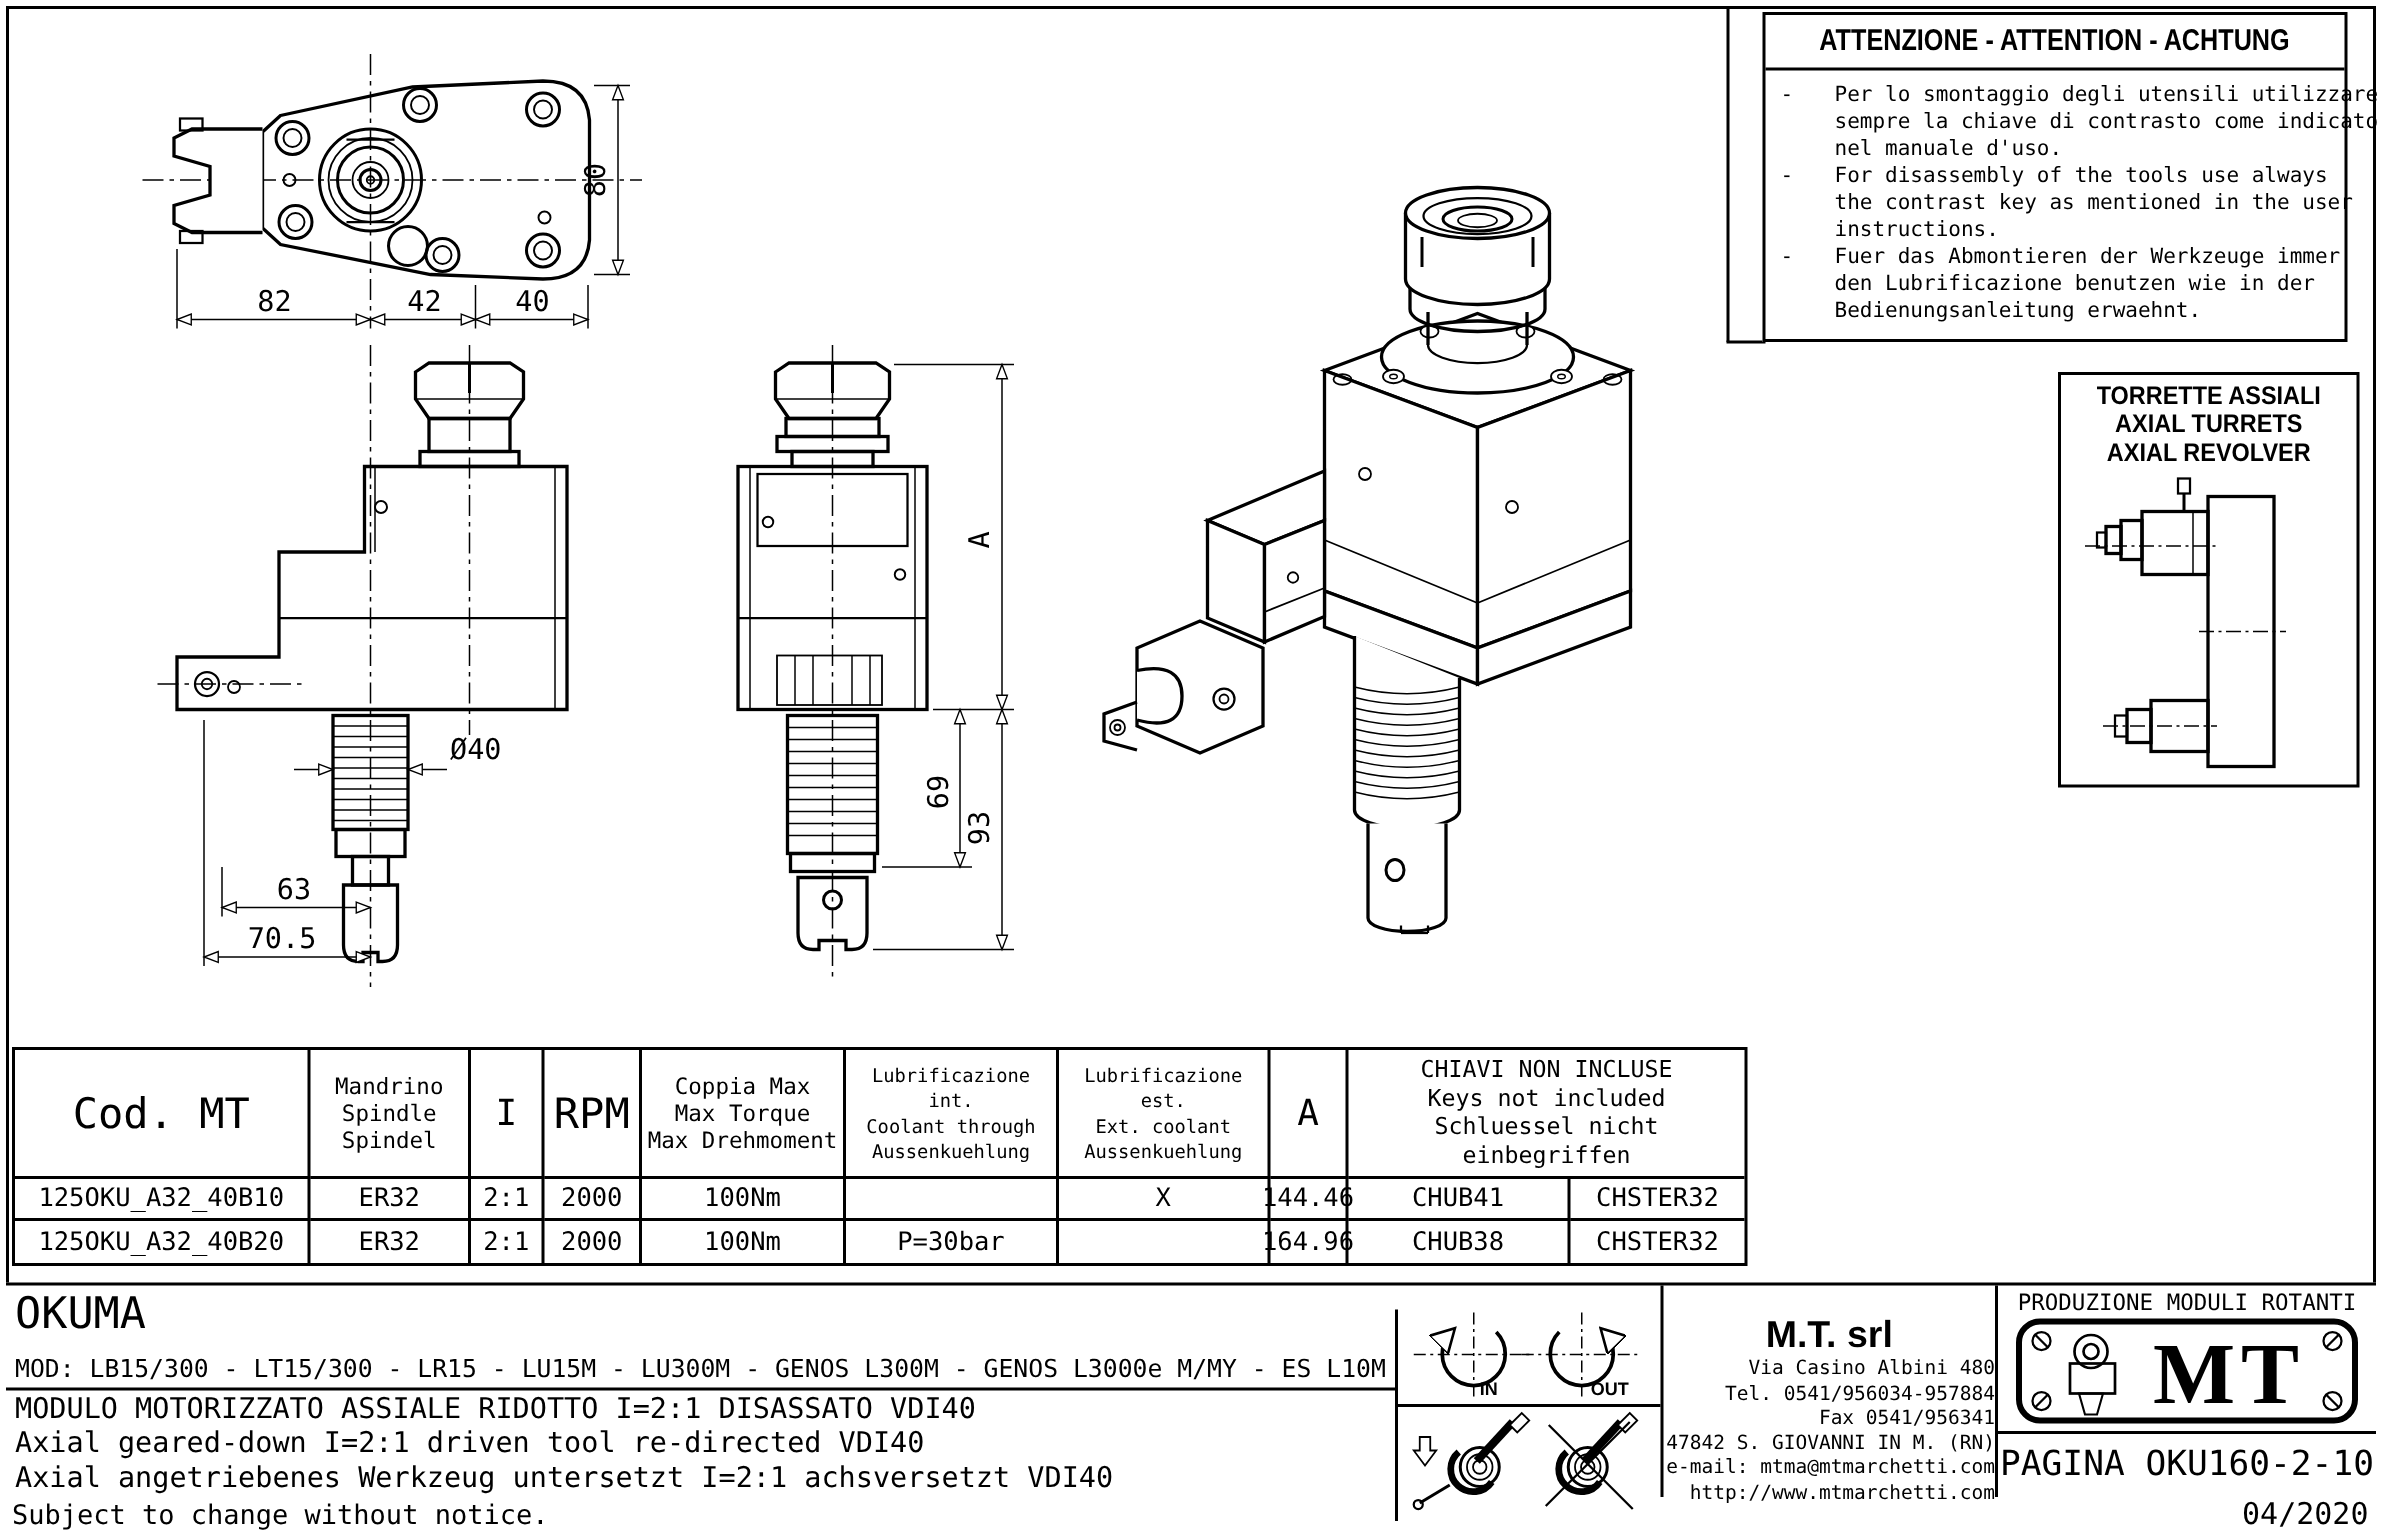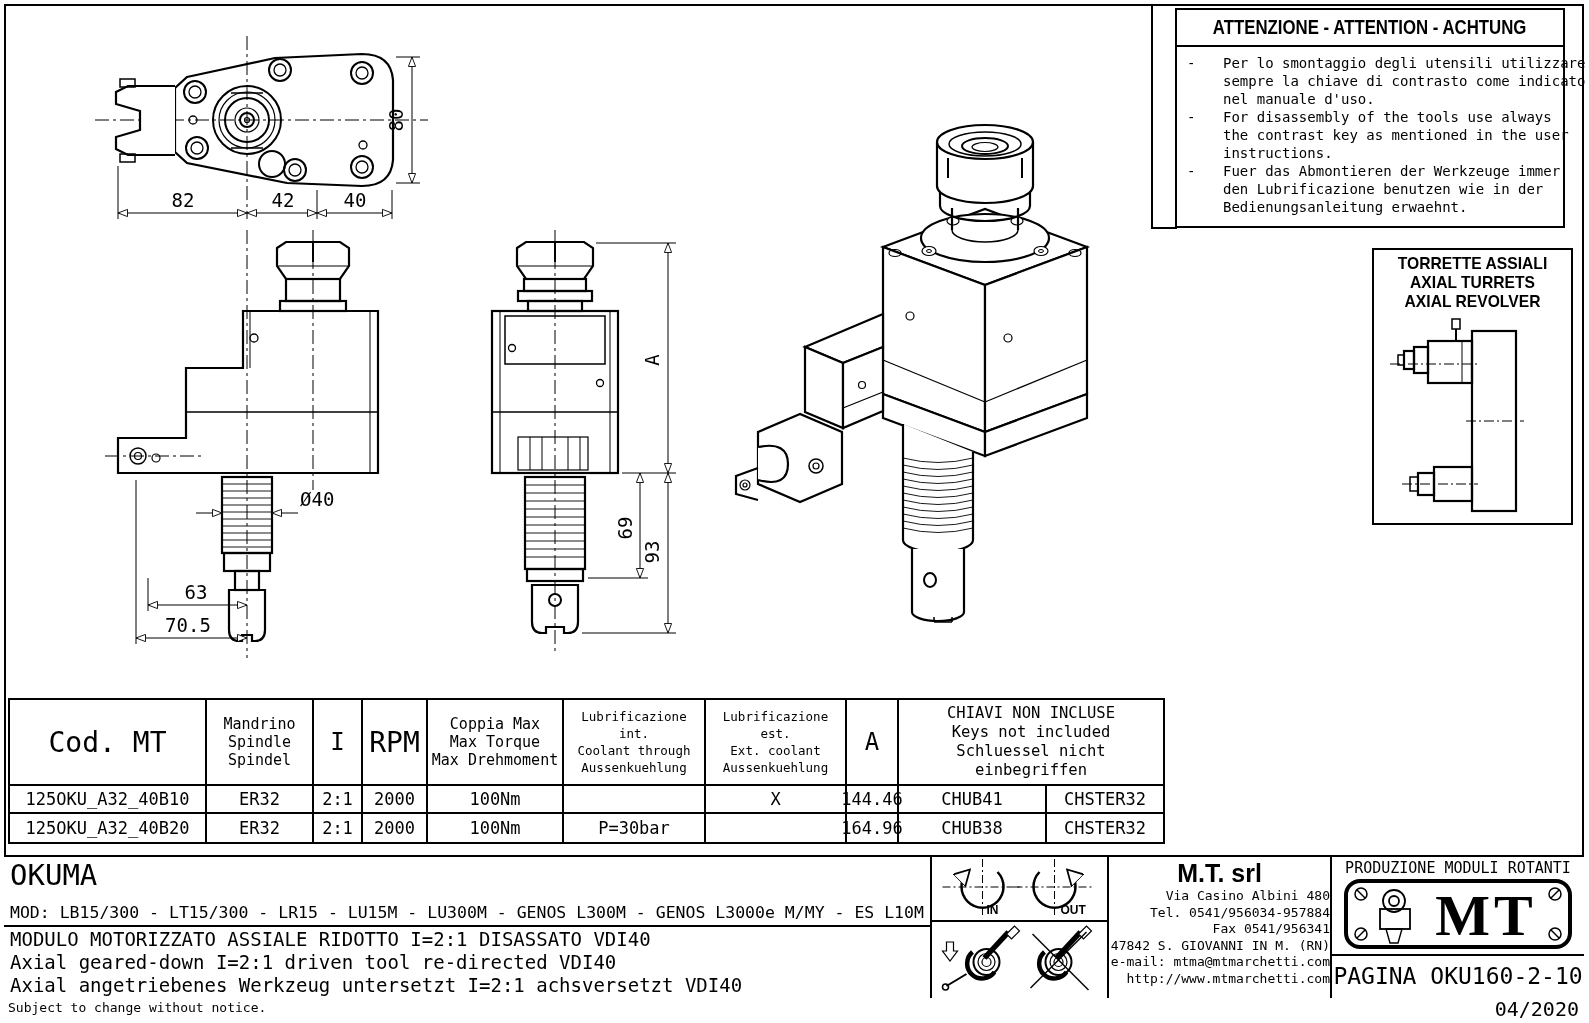--- a/index.html
+++ b/index.html
@@ -61,42 +61,42 @@
   
   .title-block { position:absolute; left:4px; top:855px; width:1580px; height:141px;
     border-top:2px solid #000; background:#fff; }
   .tb-left { position:absolute; left:0; top:0; width:926px; height:141px; }
   .tb-left .okuma-cell { position:relative; height:70px; border-bottom:2px solid #000; }
   .okuma { position:absolute; left:6px; top:1px; font-size:29px; }
   .models { position:absolute; left:6px; bottom:3px; font-size:16.5px; white-space:nowrap; }
   .tb-left .desc-cell { height:69px; padding:1px 0 0 6px; }
   .desc-cell div { font-size:19px; line-height:23px; white-space:nowrap; }
 
-  .tb-mid { position:absolute; left:926px; top:0; width:177px; height:141px;
+  .tb-mid { position:absolute; left:926px; top:16px; width:177px; height:141px;
     border-left:2px solid #000; }
   .tb-mid .inout-cell { height:65px; border-bottom:2px solid #000; }
   .tb-mid .wrench-cell { height:74px; }
   text.io-label { font-family:"Liberation Sans", sans-serif; font-weight:bold; font-size:12px; fill:#000; }
 
   .tb-company { position:absolute; left:1103px; top:0; width:223px; height:141px;
     border-left:2px solid #000; text-align:center; }
   .company-name { font-family:"Liberation Sans", sans-serif; font-weight:bold;
-    font-size:25px; margin-top:2px; }
+    font-size:25px; margin-top:19px; }
   .company-line { font-size:13px; line-height:16.5px; white-space:nowrap;text-align:right; }
 
   .tb-right { position:absolute; left:1326px; top:0; width:254px; height:141px;
     border-left:2px solid #000; }
   .prod-cell { height:99px; border-bottom:2px solid #000; text-align:center; }
   .prod-label { font-size:15px; padding-top:2px; white-space:nowrap; }
   .pagina-cell { height:40px; display:flex; align-items:center; justify-content:center;
     font-size:23px; }
   text.mt-letters { font-family:"Liberation Serif", serif; font-weight:bold;
     font-size:58px; letter-spacing:4px; fill:#000; }
 
-  .footer-note { position:absolute; left:8px; top:1000px; font-size:13px; }
+  .footer-note { position:absolute; left:8px; top:1000px; font-size:18px; }
   .footer-date { position:absolute; right:10px; top:997px; font-size:20px; }
 </style>
 </head>
 <body>
 
 <div class="page">
   <div class="frame"></div>
   <div class="att-divider-v"></div>
   <div class="att-divider-h"></div>
 

